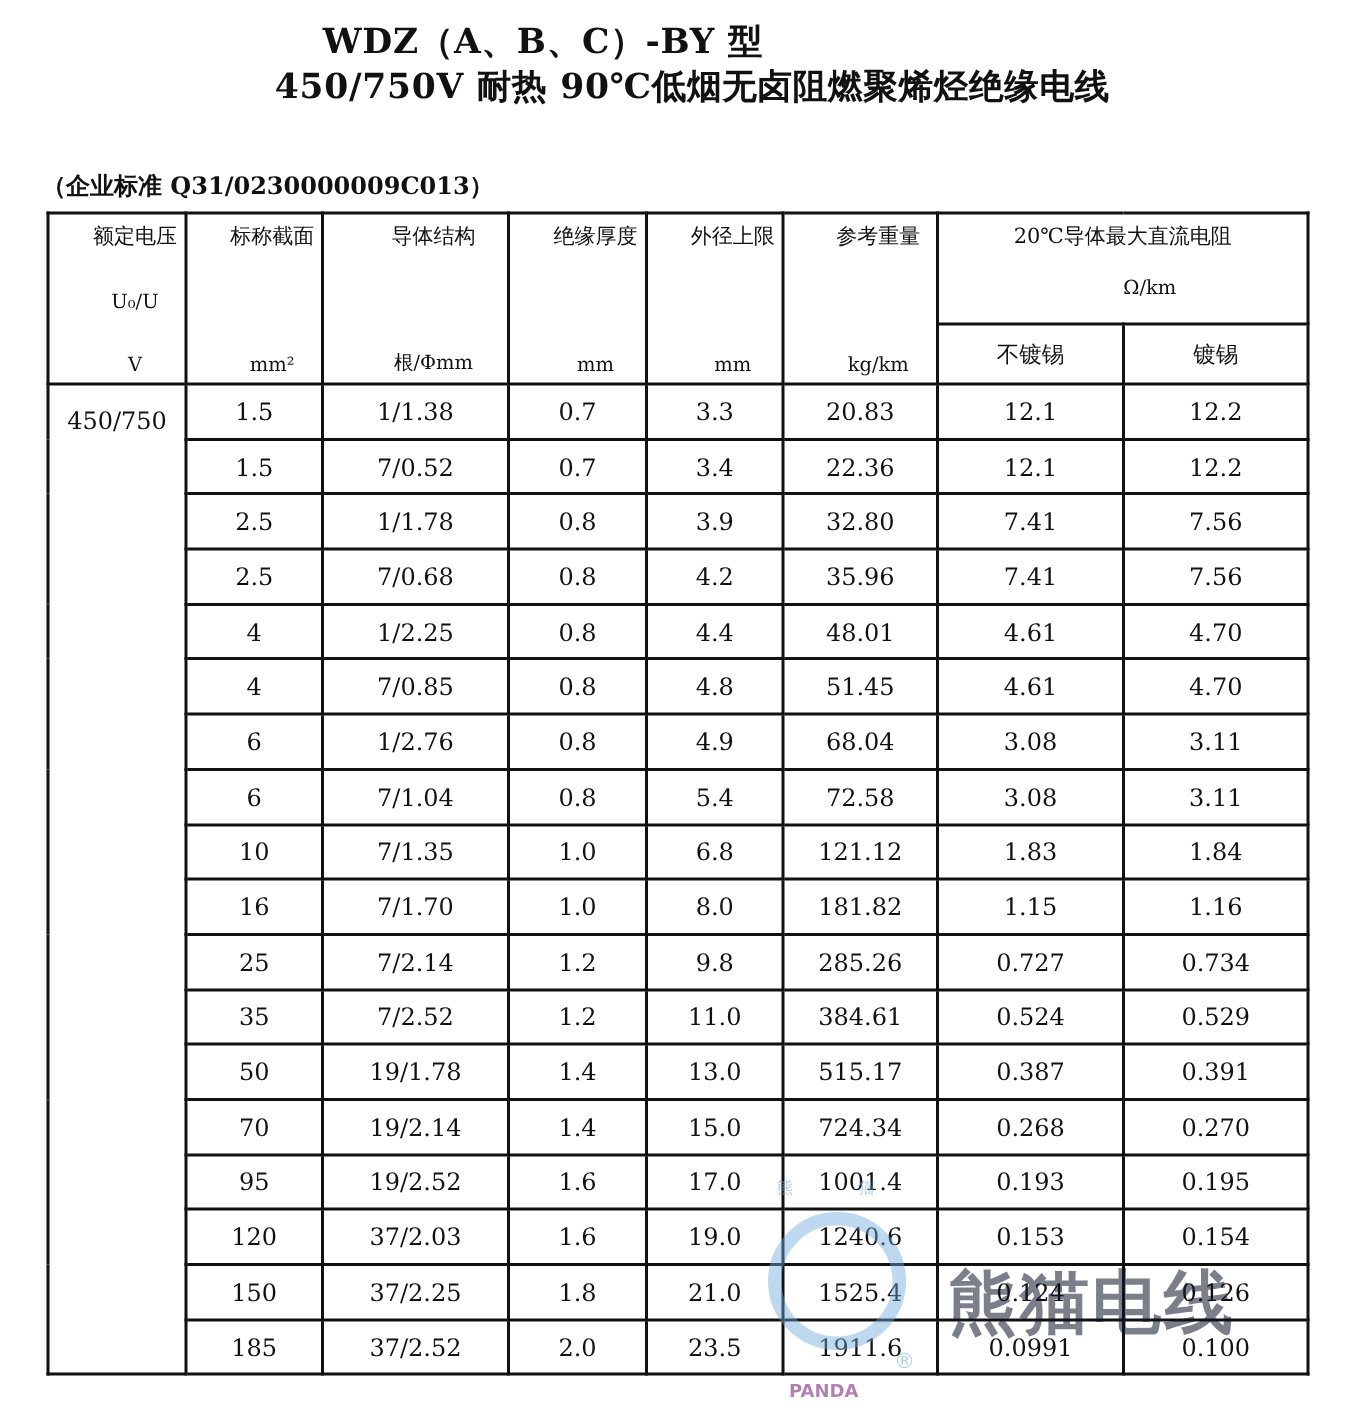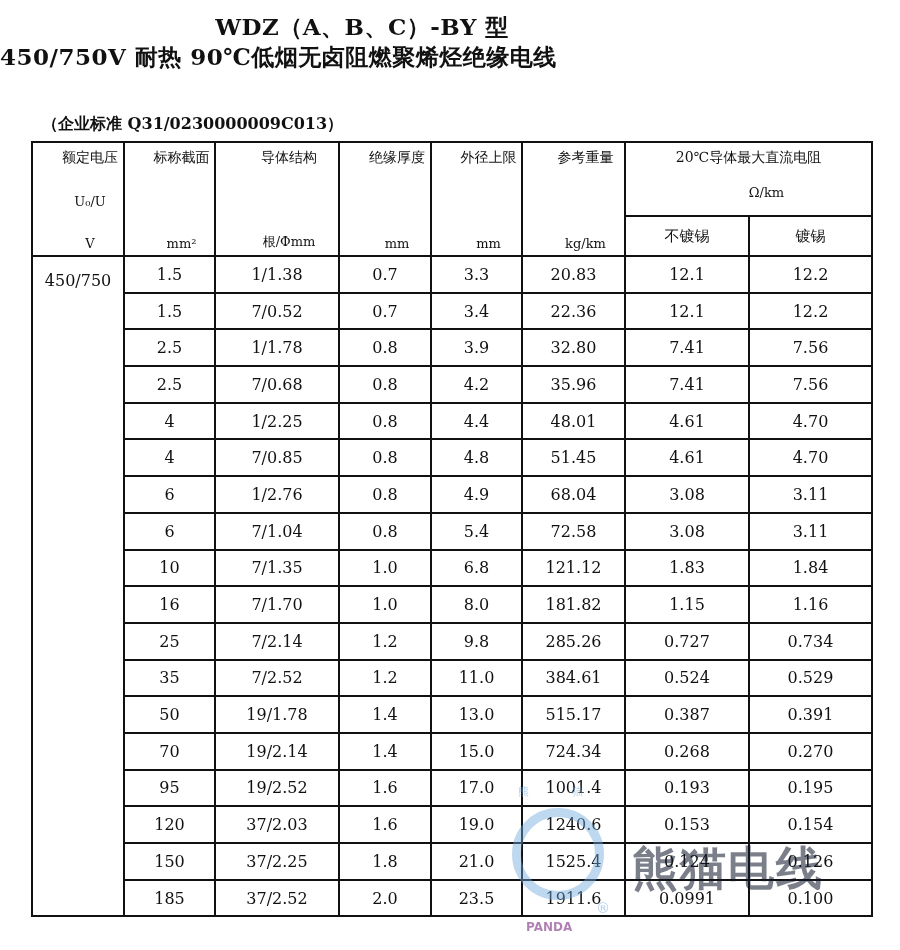--- a/index.html
+++ b/index.html
@@ -1,22 +1,22 @@
 <!DOCTYPE html>
 <html><head>
 <meta charset="utf-8">
 <style>
   html, body { margin: 0; padding: 0; background: #ffffff; }
   body { width: 900px; height: 950px; position: relative; overflow: hidden;
          font-family: "DejaVu Serif", "Liberation Serif", serif; color: #111; }
   .title1 { position: absolute; top: 12px; left: 0; width: 724px; text-align: center;
             font-size: 23px; font-weight: bold; letter-spacing: 0.5px; }
-  .title2 { position: absolute; top: 42px; left: 0; width: 740px; text-align: left;
+  .title2 { position: absolute; top: 42px; left: 0; width: 740px; text-align: right;
             font-size: 23px; font-weight: bold; letter-spacing: 0.5px; }
-  .standard { position: absolute; top: 114px; left: 42px; font-size: 16px; font-weight: bold; }
+  .standard { position: absolute; top: 114px; left: 28px; font-size: 16px; font-weight: bold; }
   table.spec { position: absolute; top: 141px; left: 31px; border-collapse: collapse;
                table-layout: fixed; width: 836px; }
   table.spec th, table.spec td { border: 2px solid #111; text-align: center;
                font-weight: normal; padding: 0; }
   table.spec th { font-size: 14px; vertical-align: top; }
   table.spec td { font-size: 16px; height: 34.7px; }
   .hcell { display: flex; flex-direction: column; justify-content: space-between; align-items: center;
            height: 112px; padding-top: 6px; box-sizing: border-box; padding-bottom: 4px; padding-left: 24px; }
   .unit { font-size: 13px; }
   .res-top { height: 72px; }

